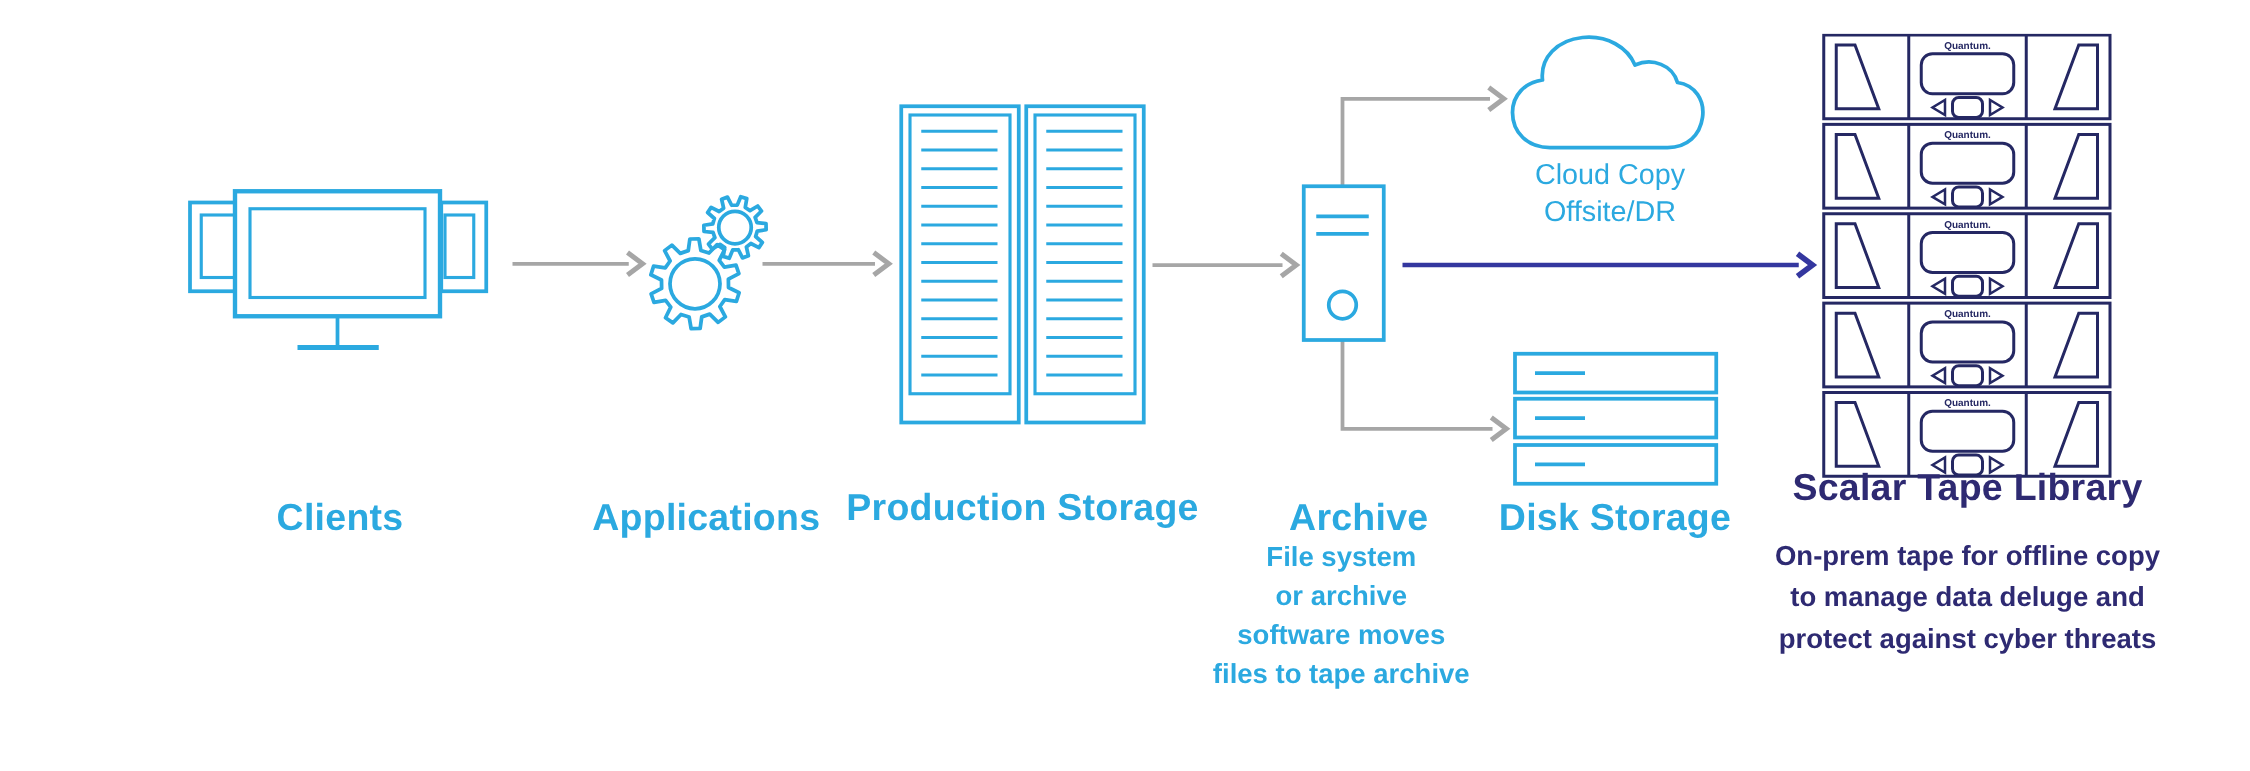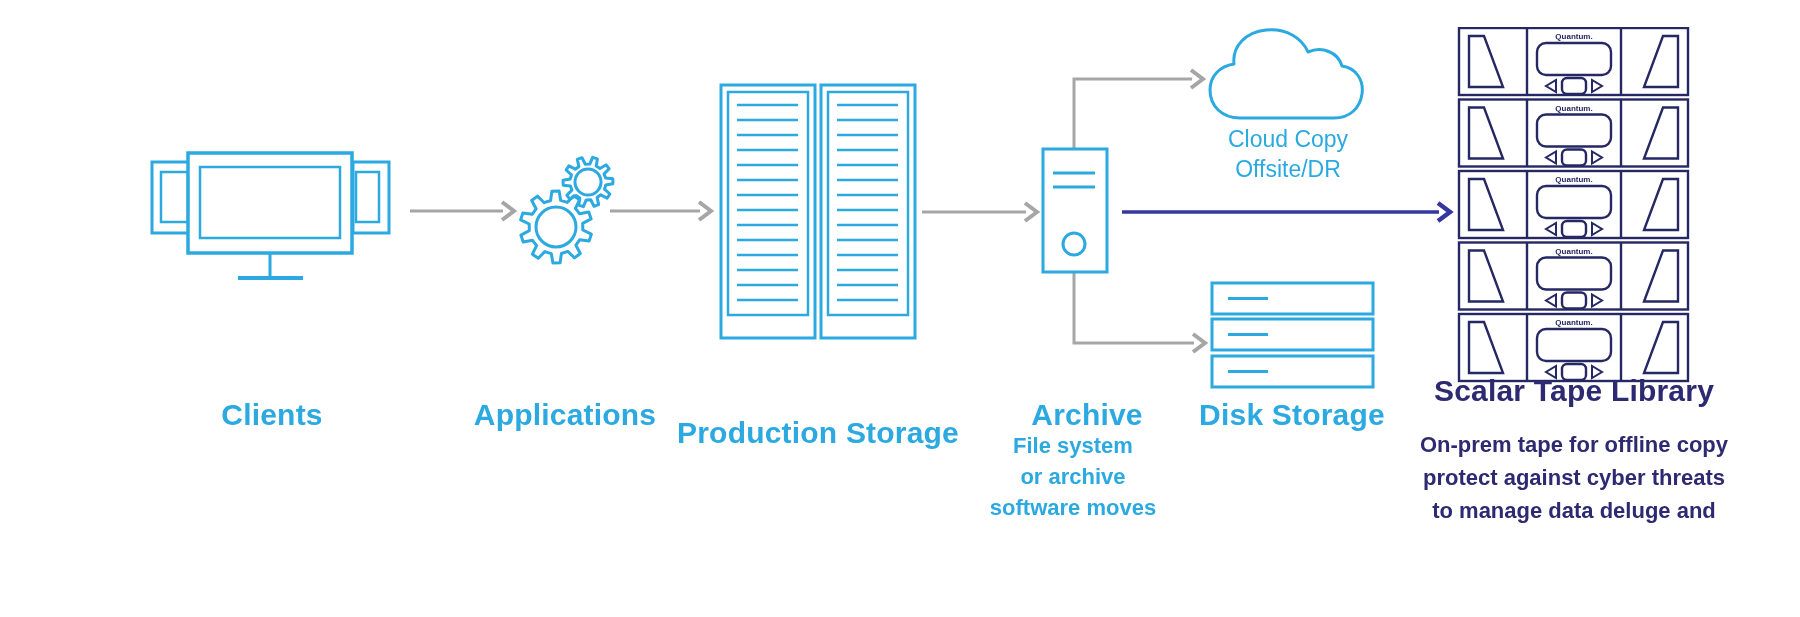--- a/index.html
+++ b/index.html
@@ -177,35 +177,36 @@
         <use href="#tl-unit" xlink:href="#tl-unit" y="0"></use>
         <use href="#tl-unit" xlink:href="#tl-unit" y="71.5"></use>
         <use href="#tl-unit" xlink:href="#tl-unit" y="143"></use>
         <use href="#tl-unit" xlink:href="#tl-unit" y="214.5"></use>
         <use href="#tl-unit" xlink:href="#tl-unit" y="286"></use>
       </g>
   </svg>
 
   <div class="label" style="left:272px;top:398px">Clients</div>
   <div class="label" style="left:565px;top:398px">Applications</div>
-  <div class="label" style="left:818px;top:416px">Production Storage</div>
+  <div class="label" style="left:818px;top:390px">Production Storage</div>
   <div class="label" style="left:1087px;top:398px">Archive</div>
   <div class="label" style="left:1292px;top:398px">Disk Storage</div>
   <div class="label navy" style="left:1574px;top:374px">Scalar Tape Library</div>
 
   <div class="multiline" style="left:1288px;top:124px">
     <div>Cloud Copy</div>
     <div>Offsite/DR</div>
   </div>
 
   <div class="desc" style="left:1073px;top:430px">
     <div>File system</div>
     <div>or archive</div>
     <div>software moves</div>
+    <div>files to tape archive</div>
   </div>
 
   <div class="desc navy" style="left:1574px;top:428px">
     <div>On-prem tape for offline copy</div>
+    <div>to manage data deluge and</div>
     <div>protect against cyber threats</div>
-    <div>to manage data deluge and</div>
   </div>
 
 </div>
 
 </body></html>

